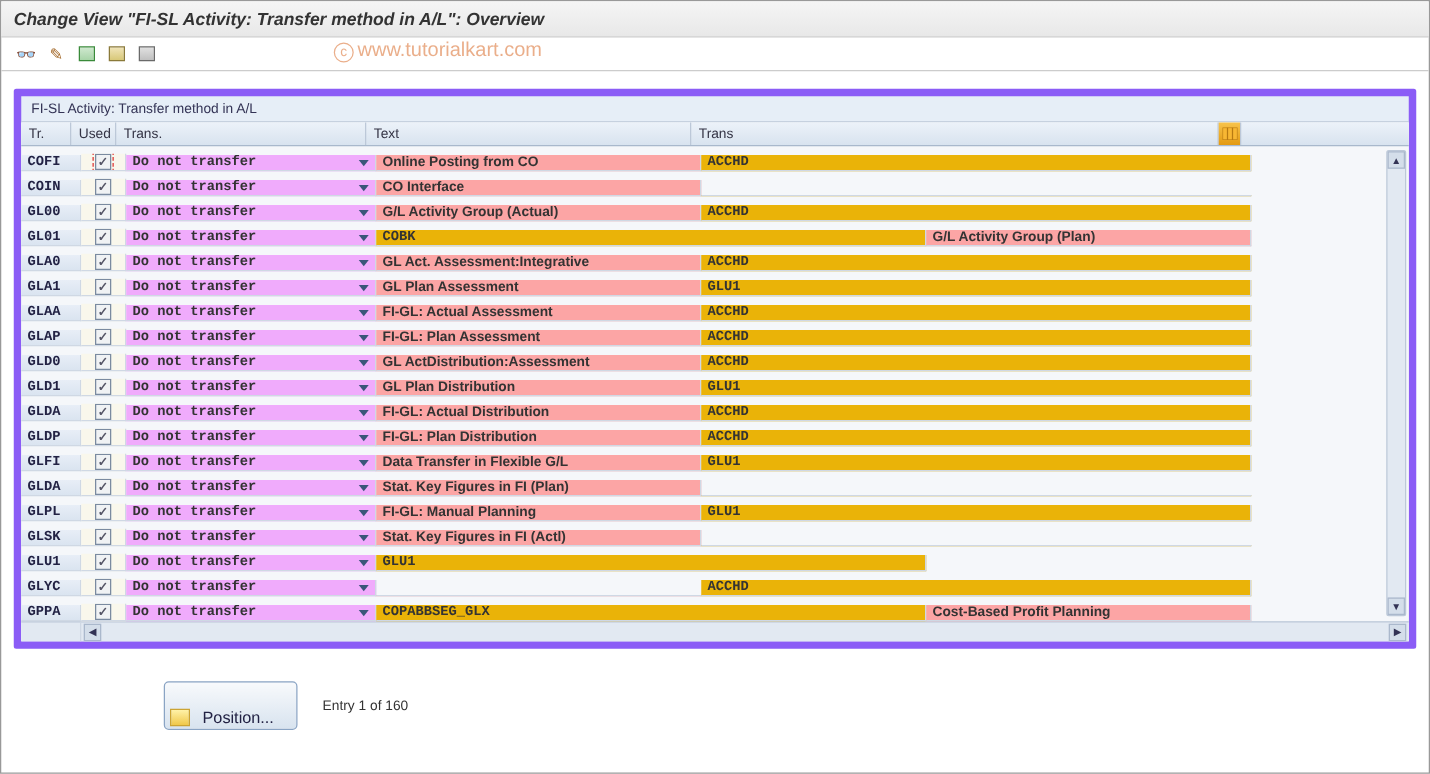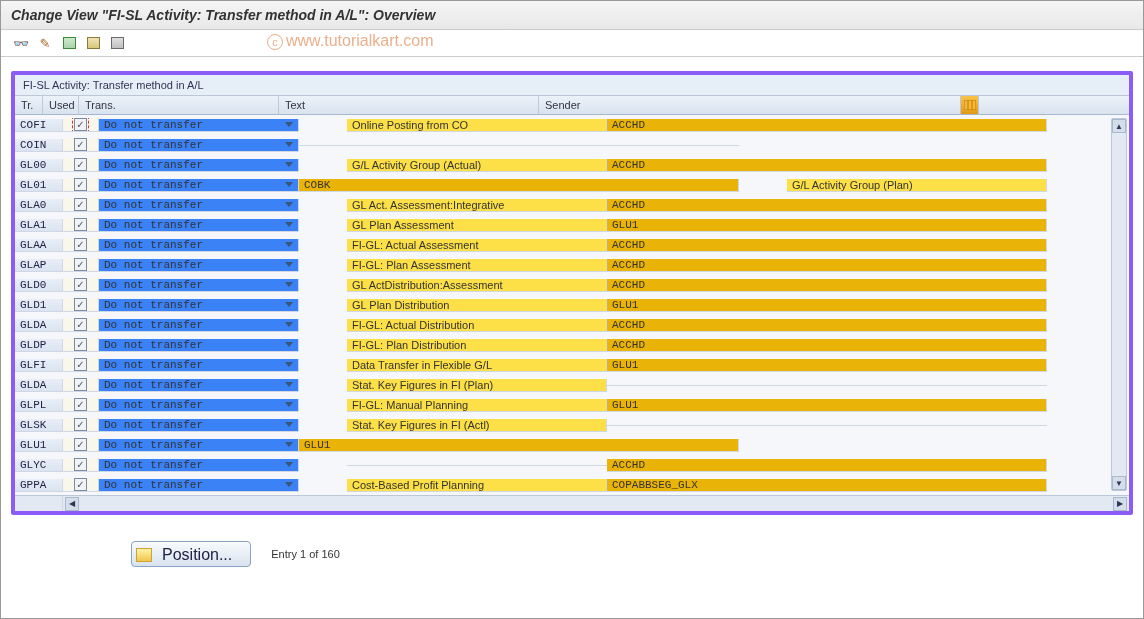--- a/index.html
+++ b/index.html
@@ -49,21 +49,21 @@
       border:1px solid rgba(220,120,60,0.6);
       border-radius:50%;
       width:16px; height:16px;
       line-height:14px;
       text-align:center;
       font-size:11px;
       margin-right:3px;
     }
     .panel {
       margin: 14px 10px 8px 10px;
-      border: 4px solid #8b5cf6;
+      border: 6px solid #8b5cf6;
       background: #e6eef7;
       border-radius: 2px;
     }
     .panel-title {
       padding: 4px 8px;
       font-size: 11px;
       color: #335;
       border-bottom: 1px solid #bcc8d8;
     }
     .grid {
@@ -87,23 +87,24 @@
       width: 18px;
       padding: 0 !important;
       display:flex; align-items:center; justify-content:center;
       background: linear-gradient(to bottom, #f8c34a, #e39a12);
     }
     .grid-body {
       display: block;
     }
     .row {
       display: flex;
-      align-items: center;
+      align-items: flex-end;
       height: 20px;
       font-size: 11px;
+      font-weight: bold;
     }
     .cell {
       border-right: 1px solid #cfd8e4;
       border-bottom: 1px solid #cfd8e4;
       padding: 0 5px;
       display: flex;
       align-items: center;
       overflow: hidden;
       white-space: nowrap;
     }
@@ -113,30 +114,29 @@
       font-family: "Courier New", monospace;
       color: #224;
     }
     .c-used {
       width: 36px;
       background: #f9f7ec;
       justify-content: center;
     }
     .c-trans {
       width: 200px;
-      background: #3b82f6;
+      background: #f0abfc;
       justify-content: space-between;
       font-family: "Courier New", monospace;
       color: #333;
     }
     .c-text {
       width: 260px;
-      background: #fde047;
+      background: #fca5a5;
       color: #333;
-      margin-left: 48px;
     }
     .c-sender {
       width: 440px;
       background: #eab308;
       font-family: "Courier New", monospace;
       color: #333;
     }
     .chk {
       width: 13px; height: 13px;
       border: 1px solid #7a8aa0;
@@ -183,22 +183,22 @@
       display:flex;
       align-items:center;
       gap: 20px;
       padding: 18px 0 0 130px;
     }
     .pos-btn {
       display:flex; align-items:center;
       border:1px solid #8aa4c4;
       background: linear-gradient(to bottom,#f8fafc,#d8e3ef);
       border-radius:4px;
-      padding:4px 18px 2px 4px;
-      font-size:16px;
+      padding:20px 18px 2px 4px;
+      font-size:13px;
       color:#224;
       cursor:pointer;
     }
     .pos-btn .ico {
       width:16px; height:14px;
       background: linear-gradient(to bottom,#fff2a8,#f0c84a);
       border:1px solid #cca433;
       margin-right:10px;
     }
     .entry-txt { color:#333; font-size:11px; }
@@ -230,25 +230,25 @@
   <div class="tb-btn">
       <div class="ico-table3"></div>
     </div>
   <div class="watermark"><span class="watermark-c">c</span><span>www.tutorialkart.com</span></div>
 </div>
 
 <div class="panel">
   <div class="panel-title">FI-SL Activity: Transfer method in A/L</div>
   <div class="grid">
     <div class="grid-header">
-      <div class="hcell" style="width:28px">Tr.</div>
+      <div class="hcell" style="width:40px">Tr.</div>
       <div class="hcell" style="width:36px">Used</div>
       <div class="hcell" style="width:200px">Trans.</div>
       <div class="hcell" style="width:260px">Text</div>
-      <div class="hcell" style="width:422px">Sender</div>
+      <div class="hcell" style="width:422px">Trans</div>
       <div class="hcell hdr-box">
         <svg width="12" height="10">
             <rect x="0" y="0" width="12" height="10" fill="#f8b733" stroke="#b87a12"></rect>
             <line x1="4" y1="0" x2="4" y2="10" stroke="#b87a12"></line>
             <line x1="8" y1="0" x2="8" y2="10" stroke="#b87a12"></line>
           </svg>
       </div>
     </div>
     <div class="grid-body" id="grid-body">
         <div class="row">
@@ -265,20 +265,21 @@
         </div>
         <div class="row">
           <div class="cell c-tr">COIN</div>
           <div class="cell c-used">
             <div class="chk">✓</div>
           </div>
           <div class="cell c-trans">
             <span>Do not transfer</span>
             <span class="dd-arrow"></span>
           </div>
+          <div class="cell c-text">CO Interface</div>
           <div class="cell c-sender"></div>
         </div>
         <div class="row">
           <div class="cell c-tr">GL00</div>
           <div class="cell c-used">
             <div class="chk">✓</div>
           </div>
           <div class="cell c-trans">
             <span>Do not transfer</span>
             <span class="dd-arrow"></span>
@@ -467,22 +468,22 @@
         </div>
         <div class="row">
           <div class="cell c-tr">GPPA</div>
           <div class="cell c-used">
             <div class="chk">✓</div>
           </div>
           <div class="cell c-trans">
             <span>Do not transfer</span>
             <span class="dd-arrow"></span>
           </div>
+          <div class="cell c-sender">COPABBSEG_GLX</div>
           <div class="cell c-text">Cost-Based Profit Planning</div>
-          <div class="cell c-sender">COPABBSEG_GLX</div>
         </div>
       </div>
     <div class="vscrollbar">
       <div class="btn">▲</div>
       <div style="flex:1"></div>
       <div class="btn">▼</div>
     </div>
     <div class="hscrollbar">
       <div class="spacer"></div>
       <div class="track">

